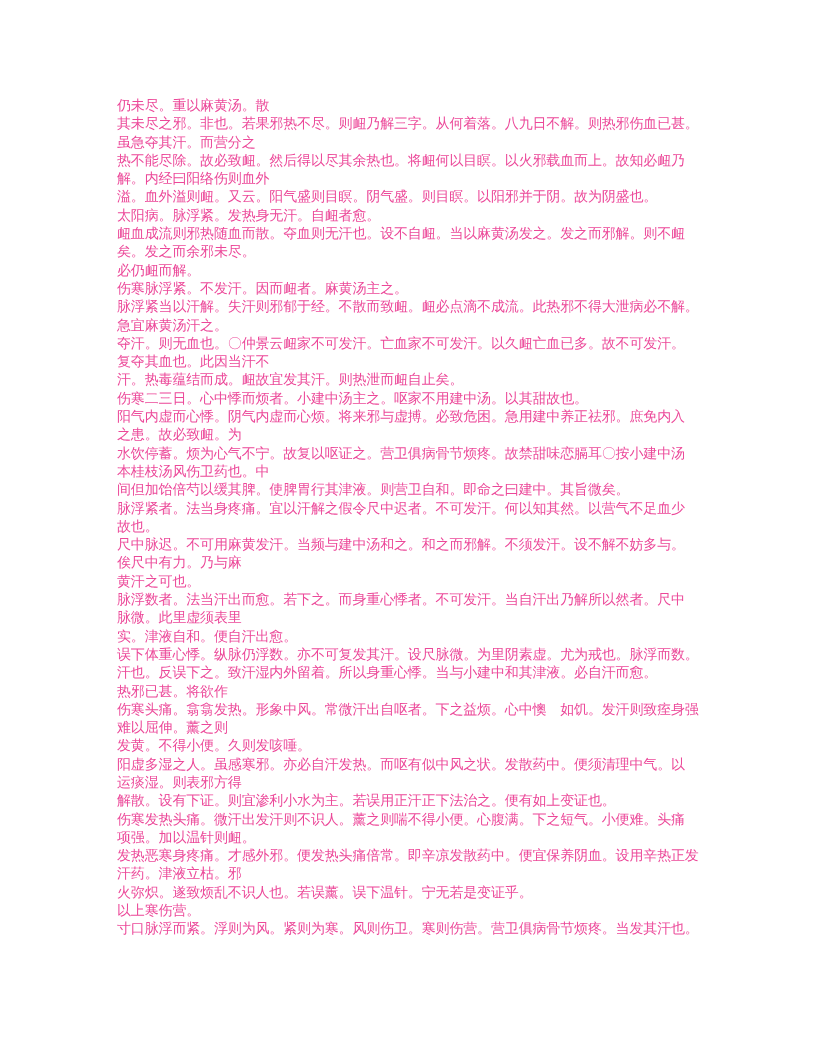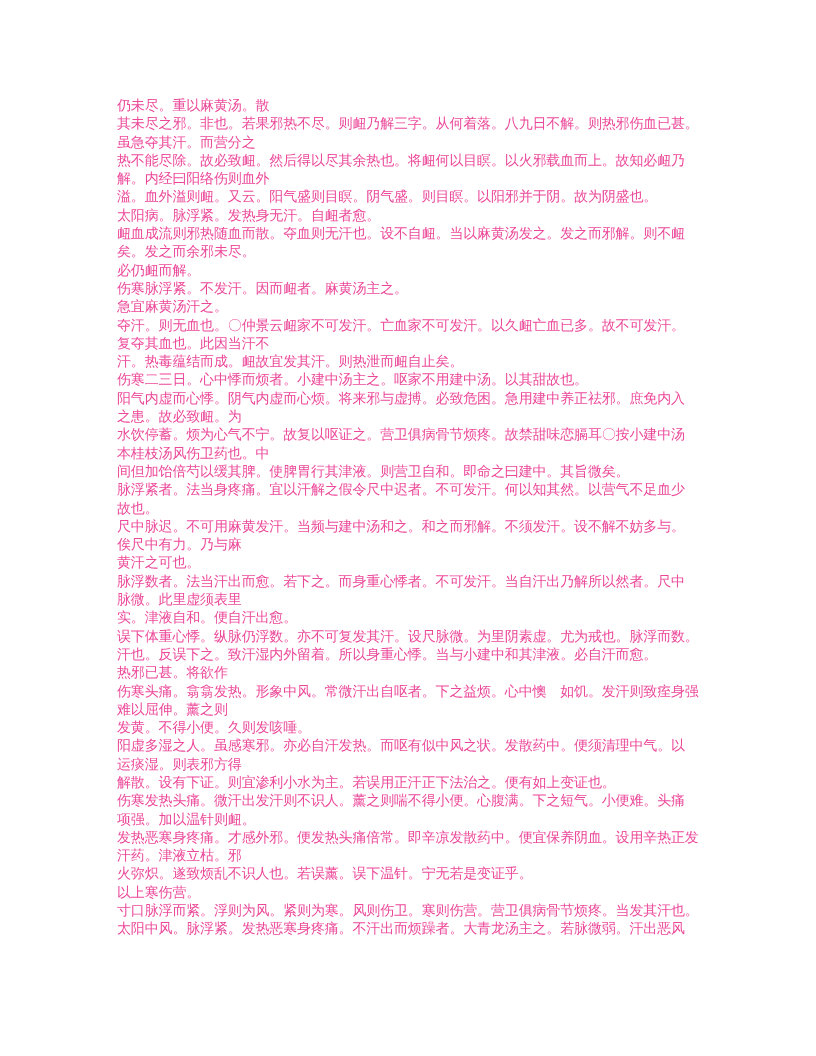--- a/index.html
+++ b/index.html
@@ -42,20 +42,21 @@
       <div class="line">其未尽之邪。非也。若果邪热不尽。则衄乃解三字。从何着落。八九日不解。则热邪伤血已甚。</div>
       <div class="line">虽急夺其汗。而营分之</div>
       <div class="line">热不能尽除。故必致衄。然后得以尽其余热也。将衄何以目瞑。以火邪载血而上。故知必衄乃</div>
       <div class="line">解。内经曰阳络伤则血外</div>
       <div class="line">溢。血外溢则衄。又云。阳气盛则目瞑。阴气盛。则目瞑。以阳邪并于阴。故为阴盛也。</div>
       <div class="line">太阳病。脉浮紧。发热身无汗。自衄者愈。</div>
       <div class="line">衄血成流则邪热随血而散。夺血则无汗也。设不自衄。当以麻黄汤发之。发之而邪解。则不衄</div>
       <div class="line">矣。发之而余邪未尽。</div>
       <div class="line">必仍衄而解。</div>
       <div class="line">伤寒脉浮紧。不发汗。因而衄者。麻黄汤主之。</div>
+      <div class="line">脉浮紧当以汗解。失汗则邪郁于经。不散而致衄。衄必点滴不成流。此热邪不得大泄病必不解。</div>
       <div class="line">急宜麻黄汤汗之。</div>
       <div class="line">夺汗。则无血也。〇仲景云衄家不可发汗。亡血家不可发汗。以久衄亡血已多。故不可发汗。</div>
       <div class="line">复夺其血也。此因当汗不</div>
       <div class="line">汗。热毒蕴结而成。衄故宜发其汗。则热泄而衄自止矣。</div>
       <div class="line">伤寒二三日。心中悸而烦者。小建中汤主之。呕家不用建中汤。以其甜故也。</div>
       <div class="line">阳气内虚而心悸。阴气内虚而心烦。将来邪与虚搏。必致危困。急用建中养正祛邪。庶免内入</div>
       <div class="line">之患。故必致衄。为</div>
       <div class="line">水饮停蓄。烦为心气不宁。故复以呕证之。营卫俱病骨节烦疼。故禁甜味恋膈耳〇按小建中汤</div>
       <div class="line">本桂枝汤风伤卫药也。中</div>
       <div class="line">间但加饴倍芍以缓其脾。使脾胃行其津液。则营卫自和。即命之曰建中。其旨微矣。</div>
@@ -76,15 +77,14 @@
       <div class="line">阳虚多湿之人。虽感寒邪。亦必自汗发热。而呕有似中风之状。发散药中。便须清理中气。以</div>
       <div class="line">运痰湿。则表邪方得</div>
       <div class="line">解散。设有下证。则宜渗利小水为主。若误用正汗正下法治之。便有如上变证也。</div>
       <div class="line">伤寒发热头痛。微汗出发汗则不识人。薰之则喘不得小便。心腹满。下之短气。小便难。头痛</div>
       <div class="line">项强。加以温针则衄。</div>
       <div class="line">发热恶寒身疼痛。才感外邪。便发热头痛倍常。即辛凉发散药中。便宜保养阴血。设用辛热正发</div>
       <div class="line">汗药。津液立枯。邪</div>
       <div class="line">火弥炽。遂致烦乱不识人也。若误薰。误下温针。宁无若是变证乎。</div>
       <div class="line">以上寒伤营。</div>
       <div class="line">寸口脉浮而紧。浮则为风。紧则为寒。风则伤卫。寒则伤营。营卫俱病骨节烦疼。当发其汗也。</div>
-      <div class="line">太阳中风。脉浮紧。发热恶寒身疼痛。不汗出而烦躁者。大青龙汤主之。若脉微弱。汗出恶风</div>
     </div>
 </div>
 
 </body></html>

